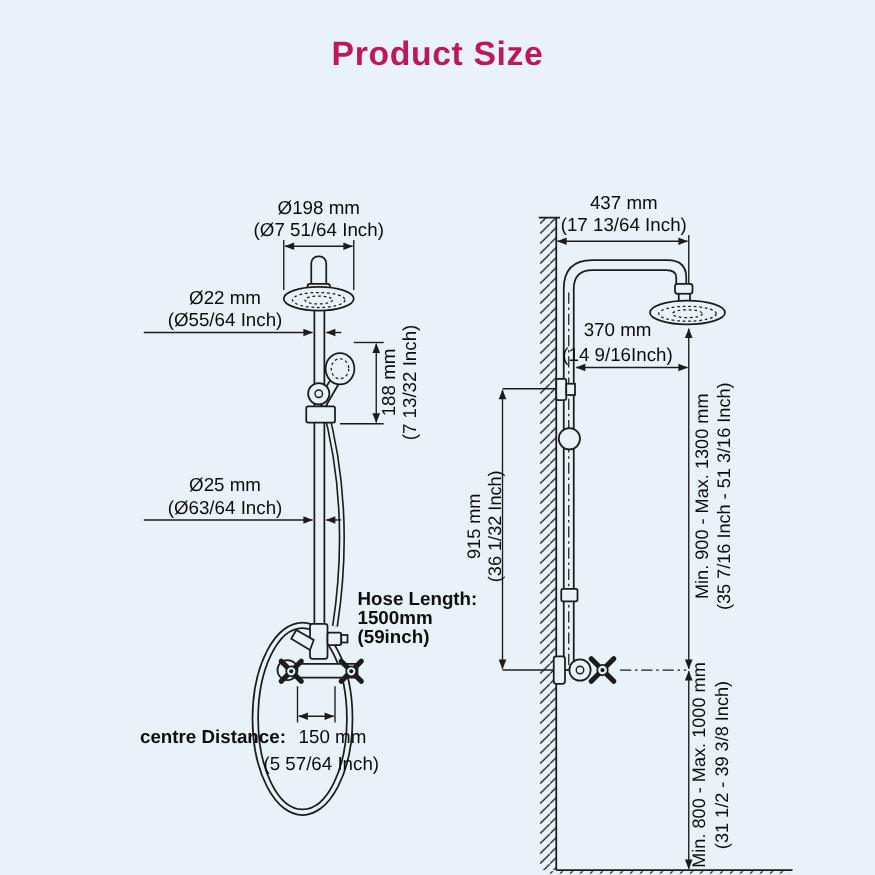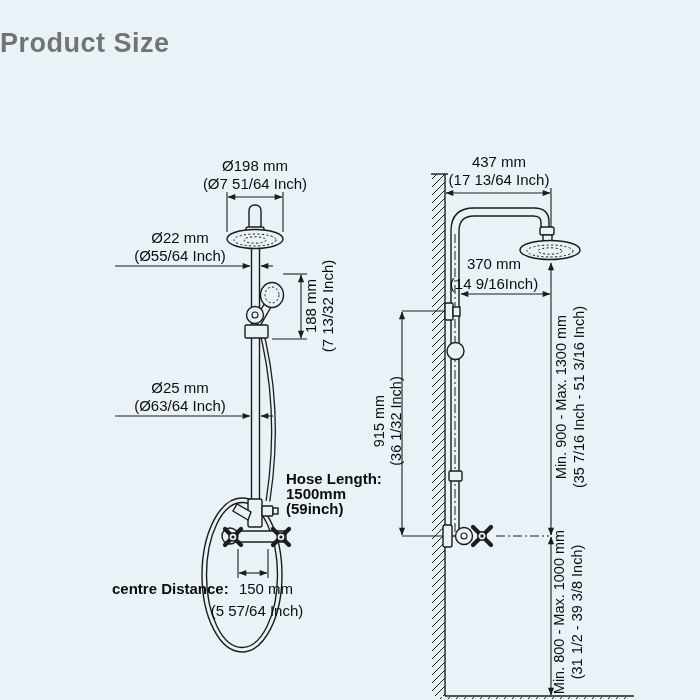--- a/index.html
+++ b/index.html
@@ -4,25 +4,26 @@
 <style>
   html,body{margin:0;padding:0;}
   body{
     width:700px;height:700px;
     background:#e9f3f7;
     font-family:"Liberation Sans","DejaVu Sans",sans-serif;
     color:#0a0a0a;
     overflow:hidden;
   }
   .title{
+    text-align:center;
     font-size:27px;
     font-weight:700;
     padding-top:28px;
     letter-spacing:.5px;
-    color:#737373;
+    color:#be185d;
   }
   svg{display:block;}
   svg text{
     font-family:"Liberation Sans","DejaVu Sans",sans-serif;
     font-size:15px;
     fill:#0d0d0d;
   }
   svg text.small{font-size:14.5px;}
   svg .b{font-weight:700;}
   .ln{stroke:#1c1c1c;stroke-width:1.4;fill:none;}

